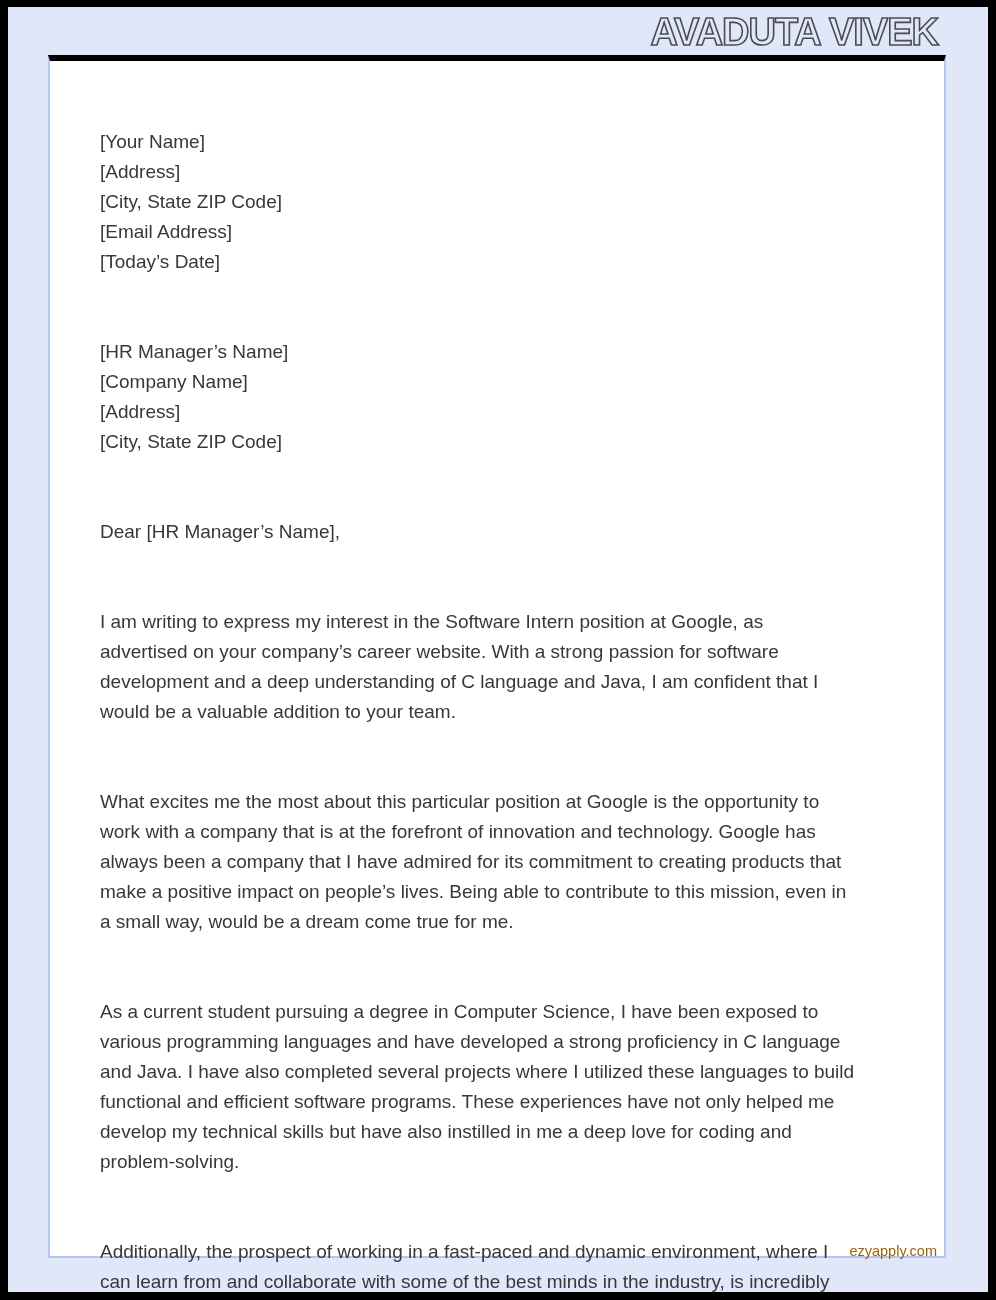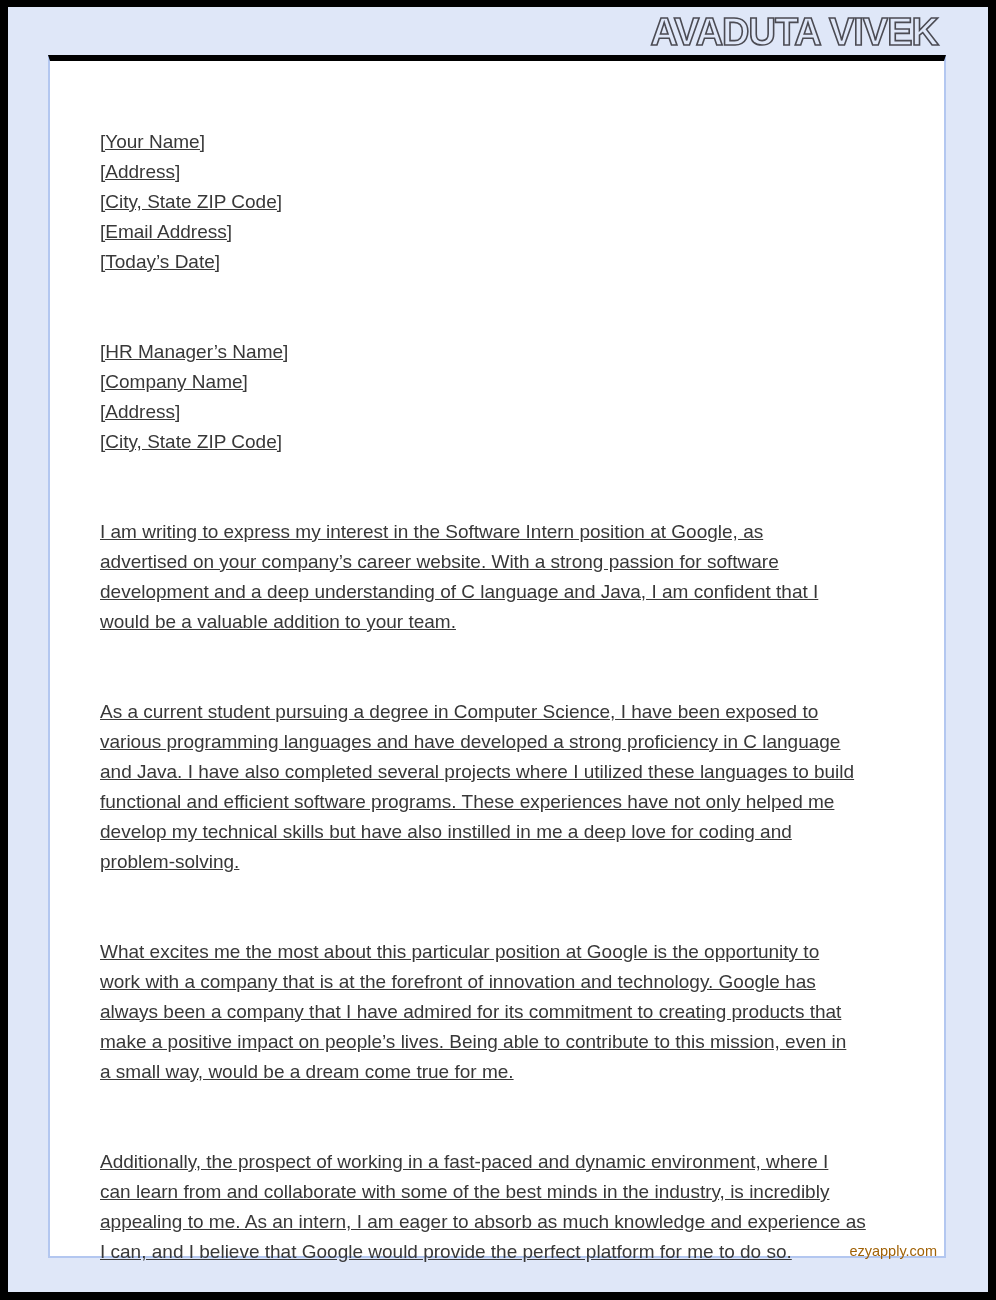--- a/index.html
+++ b/index.html
@@ -47,21 +47,21 @@
   .letter-content {
     position: absolute;
     left: 92px;
     top: 90px;
     width: 836px;
     font-size: 19px;
     line-height: 30px;
     color: #383838;
     white-space: pre-line;
   }
-  .letter-content p { margin: 0 0 30px 0; text-decoration: underline; }
+  .letter-content p { margin: 0 0 30px 0; }
   .watermark {
     position: absolute;
     top: 1236px;
     right: 51px;
     font-size: 14.5px;
     color: #a16207;
     white-space: nowrap;
   }
 </style>
 </head>
@@ -77,35 +77,36 @@
     <div class="letter-content">
       <p>[Your Name]
 [Address]
 [City, State ZIP Code]
 [Email Address]
 [Today’s Date]</p>
       <p>[HR Manager’s Name]
 [Company Name]
 [Address]
 [City, State ZIP Code]</p>
+      <p>Dear [HR Manager’s Name],</p>
       <p>I am writing to express my interest in the Software Intern position at Google, as
 advertised on your company’s career website. With a strong passion for software
 development and a deep understanding of C language and Java, I am confident that I
 would be a valuable addition to your team.</p>
+      <p>What excites me the most about this particular position at Google is the opportunity to
+work with a company that is at the forefront of innovation and technology. Google has
+always been a company that I have admired for its commitment to creating products that
+make a positive impact on people’s lives. Being able to contribute to this mission, even in
+a small way, would be a dream come true for me.</p>
       <p>As a current student pursuing a degree in Computer Science, I have been exposed to
 various programming languages and have developed a strong proficiency in C language
 and Java. I have also completed several projects where I utilized these languages to build
 functional and efficient software programs. These experiences have not only helped me
 develop my technical skills but have also instilled in me a deep love for coding and
 problem-solving.</p>
-      <p>What excites me the most about this particular position at Google is the opportunity to
-work with a company that is at the forefront of innovation and technology. Google has
-always been a company that I have admired for its commitment to creating products that
-make a positive impact on people’s lives. Being able to contribute to this mission, even in
-a small way, would be a dream come true for me.</p>
       <p>Additionally, the prospect of working in a fast-paced and dynamic environment, where I
 can learn from and collaborate with some of the best minds in the industry, is incredibly
 appealing to me. As an intern, I am eager to absorb as much knowledge and experience as
 I can, and I believe that Google would provide the perfect platform for me to do so.</p>
       
     </div>
 
     <div class="watermark">ezyapply.com</div>
 
   </div>

